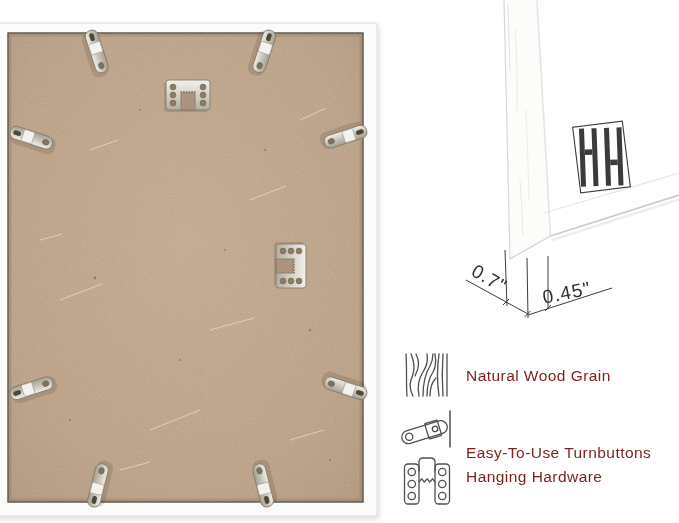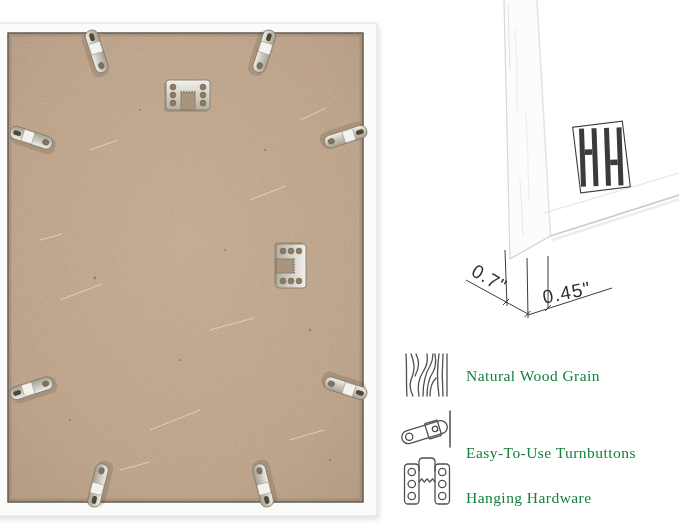--- a/index.html
+++ b/index.html
@@ -3,23 +3,22 @@
 <meta charset="utf-8">
 <style>
   html,body{margin:0;padding:0;background:#ffffff;}
   #stage{
     position:relative;width:679px;height:523px;overflow:hidden;
     background:#ffffff;font-family:"Liberation Sans",sans-serif;
   }
   .abs{position:absolute;}
   .feature-label{
     position:absolute;left:466px;
-    font-size:15.5px;letter-spacing:.45px;color:#15803d;line-height:20px;
+    font-size:15.5px;letter-spacing:.45px;color:#7f1d1d;line-height:20px;
     white-space:nowrap;
-    font-family:Liberation Serif, serif;
   }
   .dim-text{
     font-family:"Liberation Sans",sans-serif;
     font-size:19px;fill:#2e2e2e;letter-spacing:1px;
   }
   svg{display:block;}
 </style>
 </head>
 <body>
 
@@ -202,16 +201,16 @@
         <circle cx="9.75" cy="17" r="3.7"></circle>
           <circle cx="9.75" cy="29" r="3.7"></circle>
           <circle cx="9.75" cy="41" r="3.7"></circle>
         <circle cx="40.25" cy="17" r="3.7"></circle>
           <circle cx="40.25" cy="29" r="3.7"></circle>
           <circle cx="40.25" cy="41" r="3.7"></circle>
         <path d="M17,16 V7 Q17,3 21,3 H29 Q33,3 33,7 V16"></path>
         <path d="M17,27 l2.7,-3.2 2.7,3.2 2.7,-3.2 2.7,3.2 2.7,-3.2 2.6,3.2"></path>
       </g>
     </svg>
-    <div class="feature-label" style="top:488px">Hanging Hardware</div>
+    <div class="feature-label" style="top:467px">Hanging Hardware</div>
   </div>
 
 </div>
 
 </body></html>

